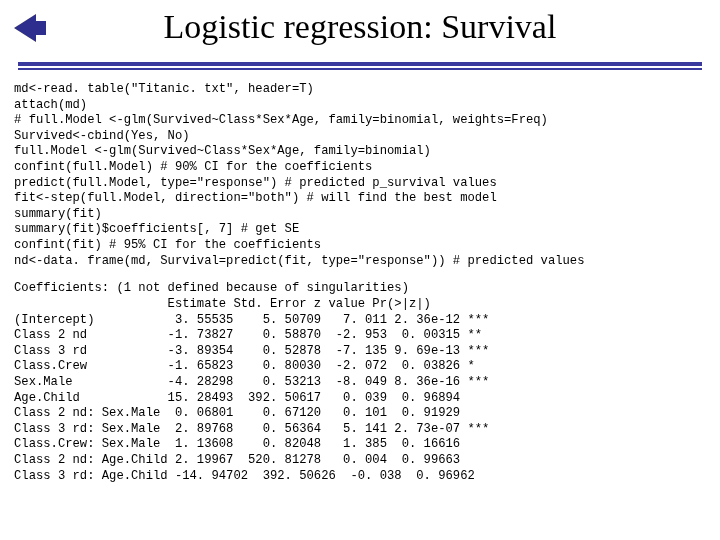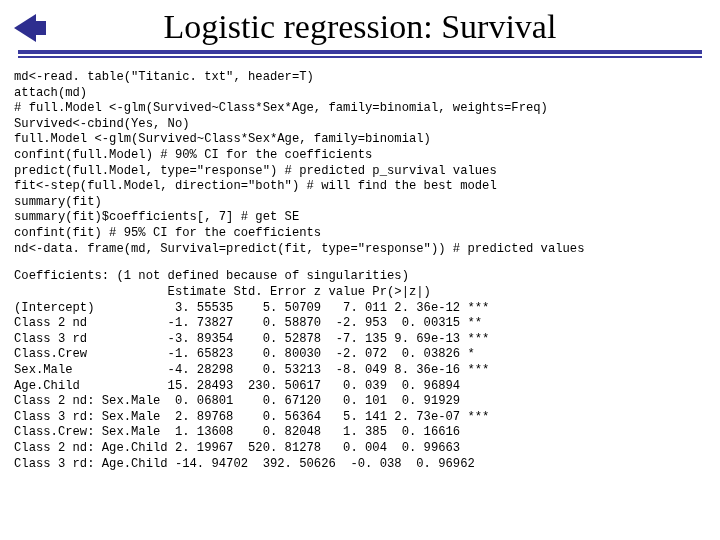--- a/index.html
+++ b/index.html
@@ -34,21 +34,21 @@
     left:22px;
     top:-7px;
     width:10px;
     height:14px;
     background:#2e2e8f;
   }
   .title {
     text-align: center;
     font-size: 34px;
     padding-top: 8px;
-    padding-bottom: 4px;
+    padding-bottom: 16px;
     color: #000;
   }
   .rule-wrap{
     margin: 0 18px 6px 18px;
   }
   .rule1 { height: 4px; background: #3a3a9e; margin-bottom: 2px;}
   .rule2 { height: 2px; background: #3a3a9e; }
   .code {
     font-family: "Courier New", monospace;
     font-size: 12.2px;
@@ -81,19 +81,19 @@
 <span>summary(fit)$coefficients[, 7] # get SE</span>
 <span>confint(fit) # 95% CI for the coefficients</span>
 <span>nd&lt;-data. frame(md, Survival=predict(fit, type="response")) # predicted values</span>
 <div class="gap"></div><span>Coefficients: (1 not defined because of singularities)</span>
 <span>                     Estimate Std. Error z value Pr(&gt;|z|)</span>
 <span>(Intercept)           3. 55535    5. 50709   7. 011 2. 36e-12 ***</span>
 <span>Class 2 nd           -1. 73827    0. 58870  -2. 953  0. 00315 **</span>
 <span>Class 3 rd           -3. 89354    0. 52878  -7. 135 9. 69e-13 ***</span>
 <span>Class.Crew           -1. 65823    0. 80030  -2. 072  0. 03826 *</span>
 <span>Sex.Male             -4. 28298    0. 53213  -8. 049 8. 36e-16 ***</span>
-<span>Age.Child            15. 28493  230. 50617   0. 039  0. 96894</span>
+<span>Age.Child            15. 28493  392. 50617   0. 039  0. 96894</span>
 <span>Class 2 nd: Sex.Male  0. 06801    0. 67120   0. 101  0. 91929</span>
 <span>Class 3 rd: Sex.Male  2. 89768    0. 56364   5. 141 2. 73e-07 ***</span>
 <span>Class.Crew: Sex.Male  1. 13608    0. 82048   1. 385  0. 16616</span>
 <span>Class 2 nd: Age.Child 2. 19967  520. 81278   0. 004  0. 99663</span>
 <span>Class 3 rd: Age.Child -14. 94702  392. 50626  -0. 038  0. 96962</span></div>
 </div>
 
 </body></html>

